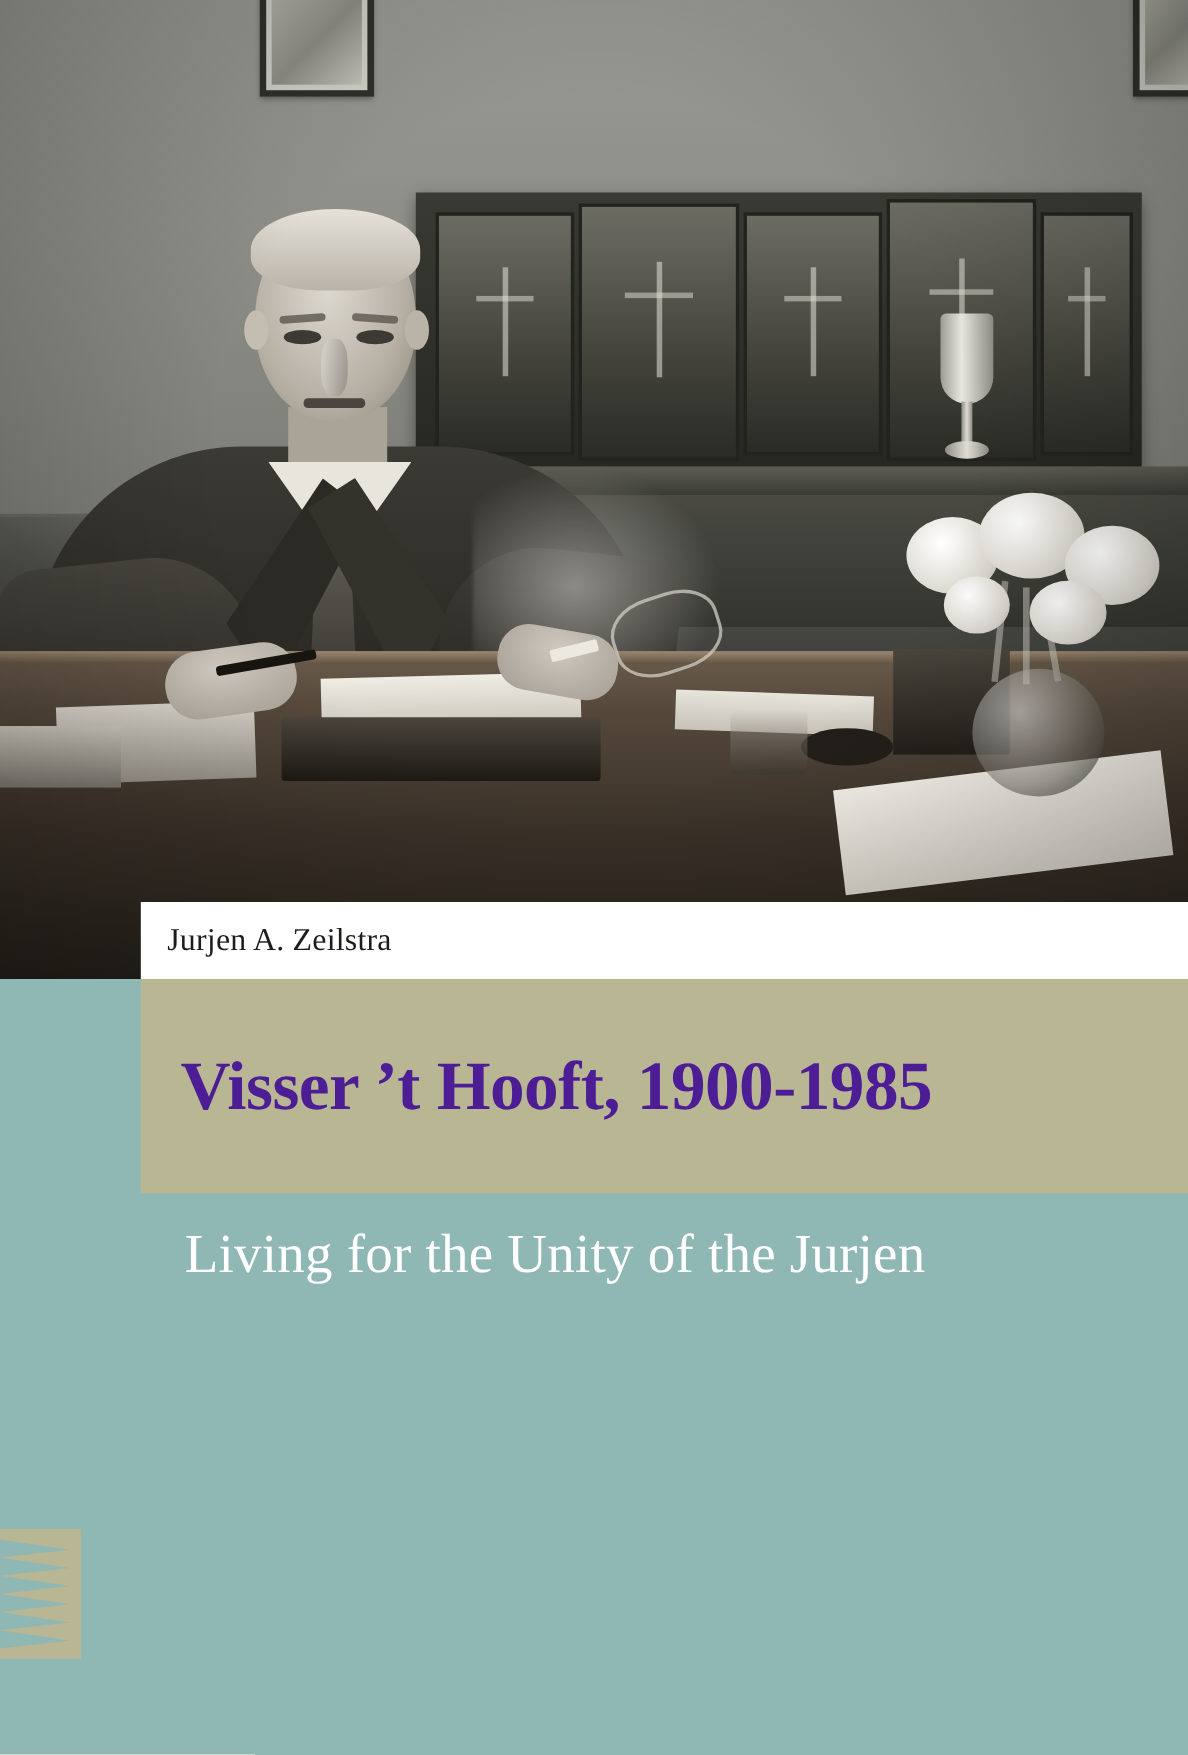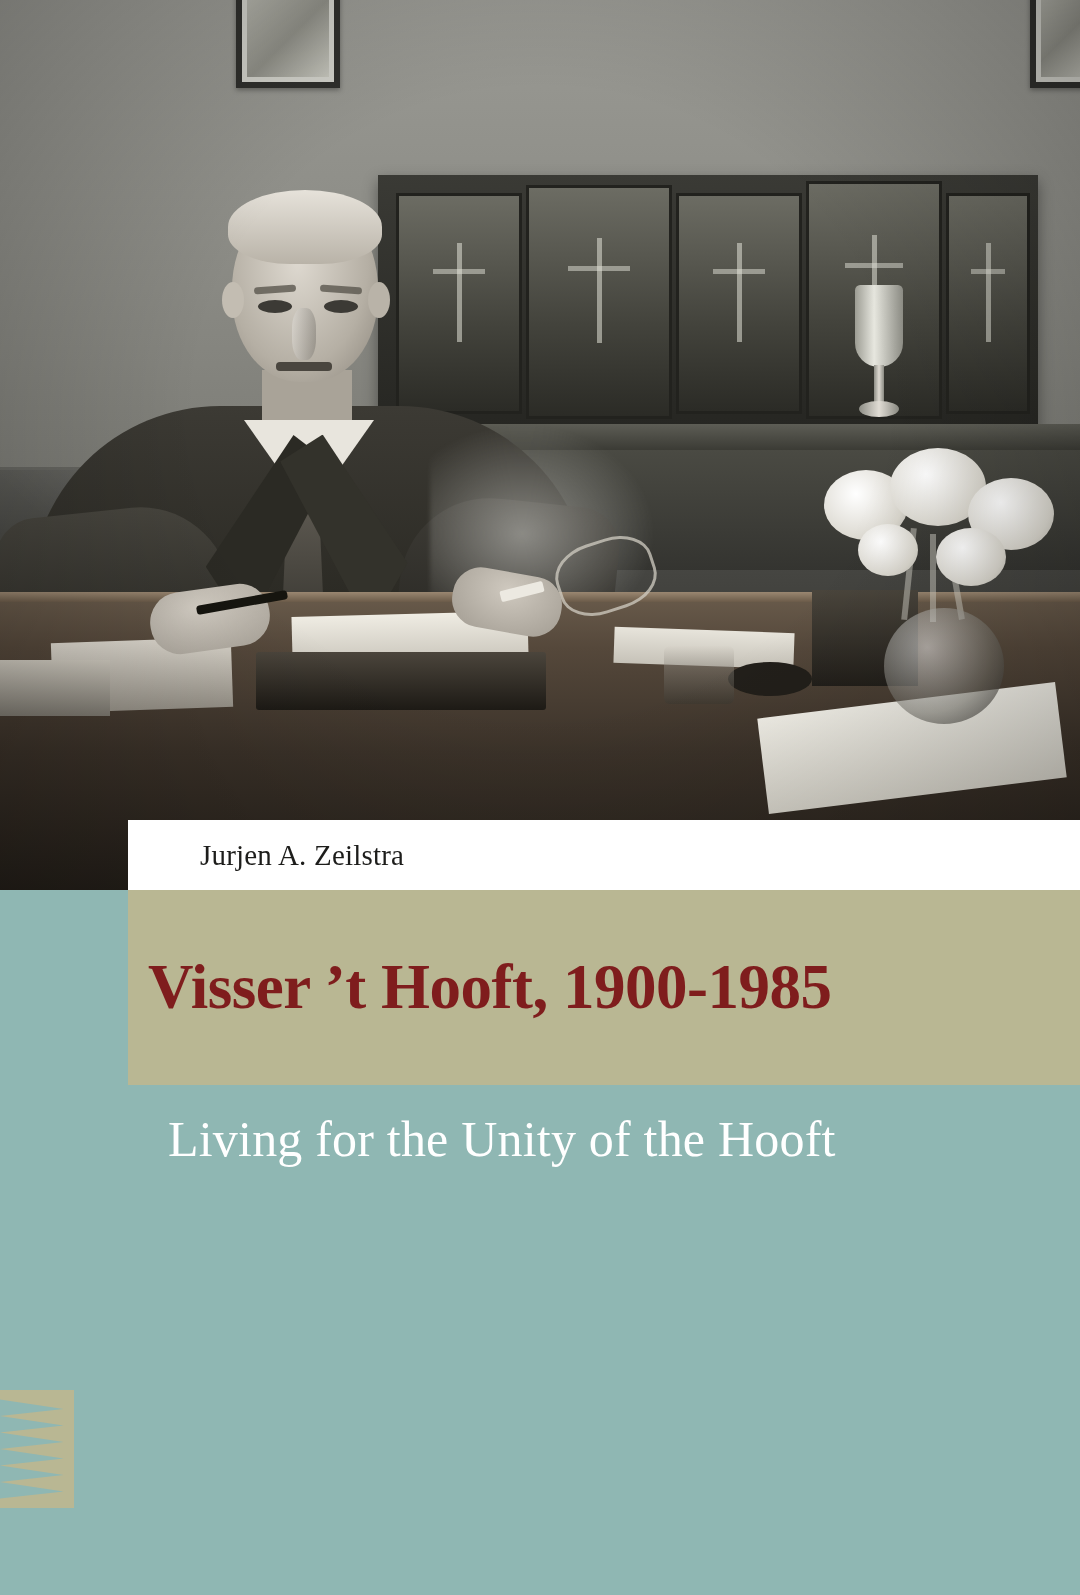--- a/index.html
+++ b/index.html
@@ -245,38 +245,37 @@
     background: #ffffff;
     display: flex;
     align-items: center;
   }
   .author-name {
     font-family: "Liberation Serif", serif;
     font-size: 29px;
     color: #1d1d1b;
     padding-left: 24px;
     letter-spacing: 0.2px;
-    margin-left: 48px;
   }
 
   
   .title-band {
     position: absolute;
     left: 128px; top: 890px;
     width: 952px; height: 195px;
     background: #b9b793;
     display: flex;
     align-items: center;
   }
   .title-text {
     font-family: "Liberation Serif", serif;
     font-weight: bold;
     font-size: 63px;
-    color: #7f1d1d;
-    padding-left: 20px;
+    color: #4c1d95;
+    padding-left: 36px;
     letter-spacing: -0.5px;
     white-space: nowrap;
   }
 
   
   .subtitle {
     position: absolute;
     left: 168px; top: 1110px;
     width: 900px;
     font-family: "Liberation Serif", serif;
@@ -400,17 +399,17 @@
   </div>
 
   <div class="author-band">
     <div class="author-name">Jurjen A. Zeilstra</div>
   </div>
 
   <div class="title-band">
     <div class="title-text">Visser ’t Hooft, 1900-1985</div>
   </div>
 
-  <div class="subtitle">Living for the Unity of the Hooft</div>
+  <div class="subtitle">Living for the Unity of the Jurjen</div>
 
   <div class="pub-mark"></div>
 
 </div>
 
 </body></html>

